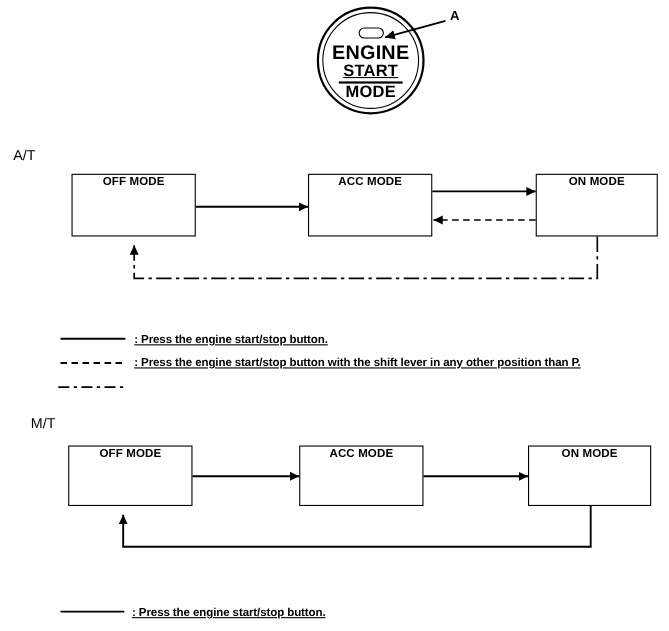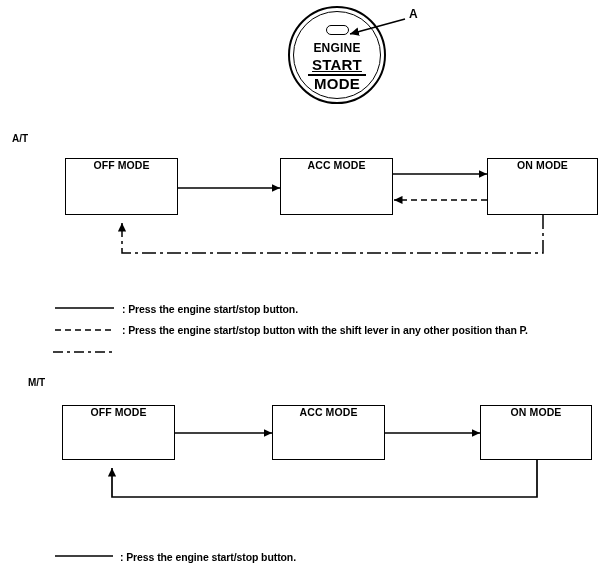--- a/index.html
+++ b/index.html
@@ -16,35 +16,36 @@
     position: relative;
     width: 608px;
     height: 574px;
     background: #ffffff;
     overflow: hidden;
   }
   .abs { position: absolute; }
 
   
   .section-label {
-    font-size: 10px;
-    font-weight: bold;
+    font-size: 13px;
+    font-weight: normal;
     letter-spacing: 0px;
     white-space: nowrap;
   }
   .callout-label {
     font-size: 12px;
     font-weight: bold;
     white-space: nowrap;
   }
   .legend-text {
     font-size: 10.5px;
     font-weight: bold;
     white-space: nowrap;
     letter-spacing: -0.1px;
+    text-decoration: underline;
   }
 
   
   .mode-box {
     box-sizing: border-box;
     border: 1.6px solid #000;
     background: #fff;
     display: flex;
     align-items: flex-start;
     justify-content: center;
@@ -84,21 +85,21 @@
     border-radius: 7px;
     background: #fff;
     box-sizing: border-box;
   }
   .btn-text {
     text-align: center;
     white-space: nowrap;
     font-weight: bold;
     letter-spacing: 0.2px;
   }
-  .btn-engine { font-size: 12px; line-height: 15px; }
+  .btn-engine { font-size: 18px; line-height: 15px; }
   .btn-start  { font-size: 15px; line-height: 15px; text-decoration: underline; }
   .btn-stop   { font-size: 15px; line-height: 15px; }
   .btn-rule {
     background: #000;
     height: 1.8px;
   }
 
   
 </style>
 </head>

